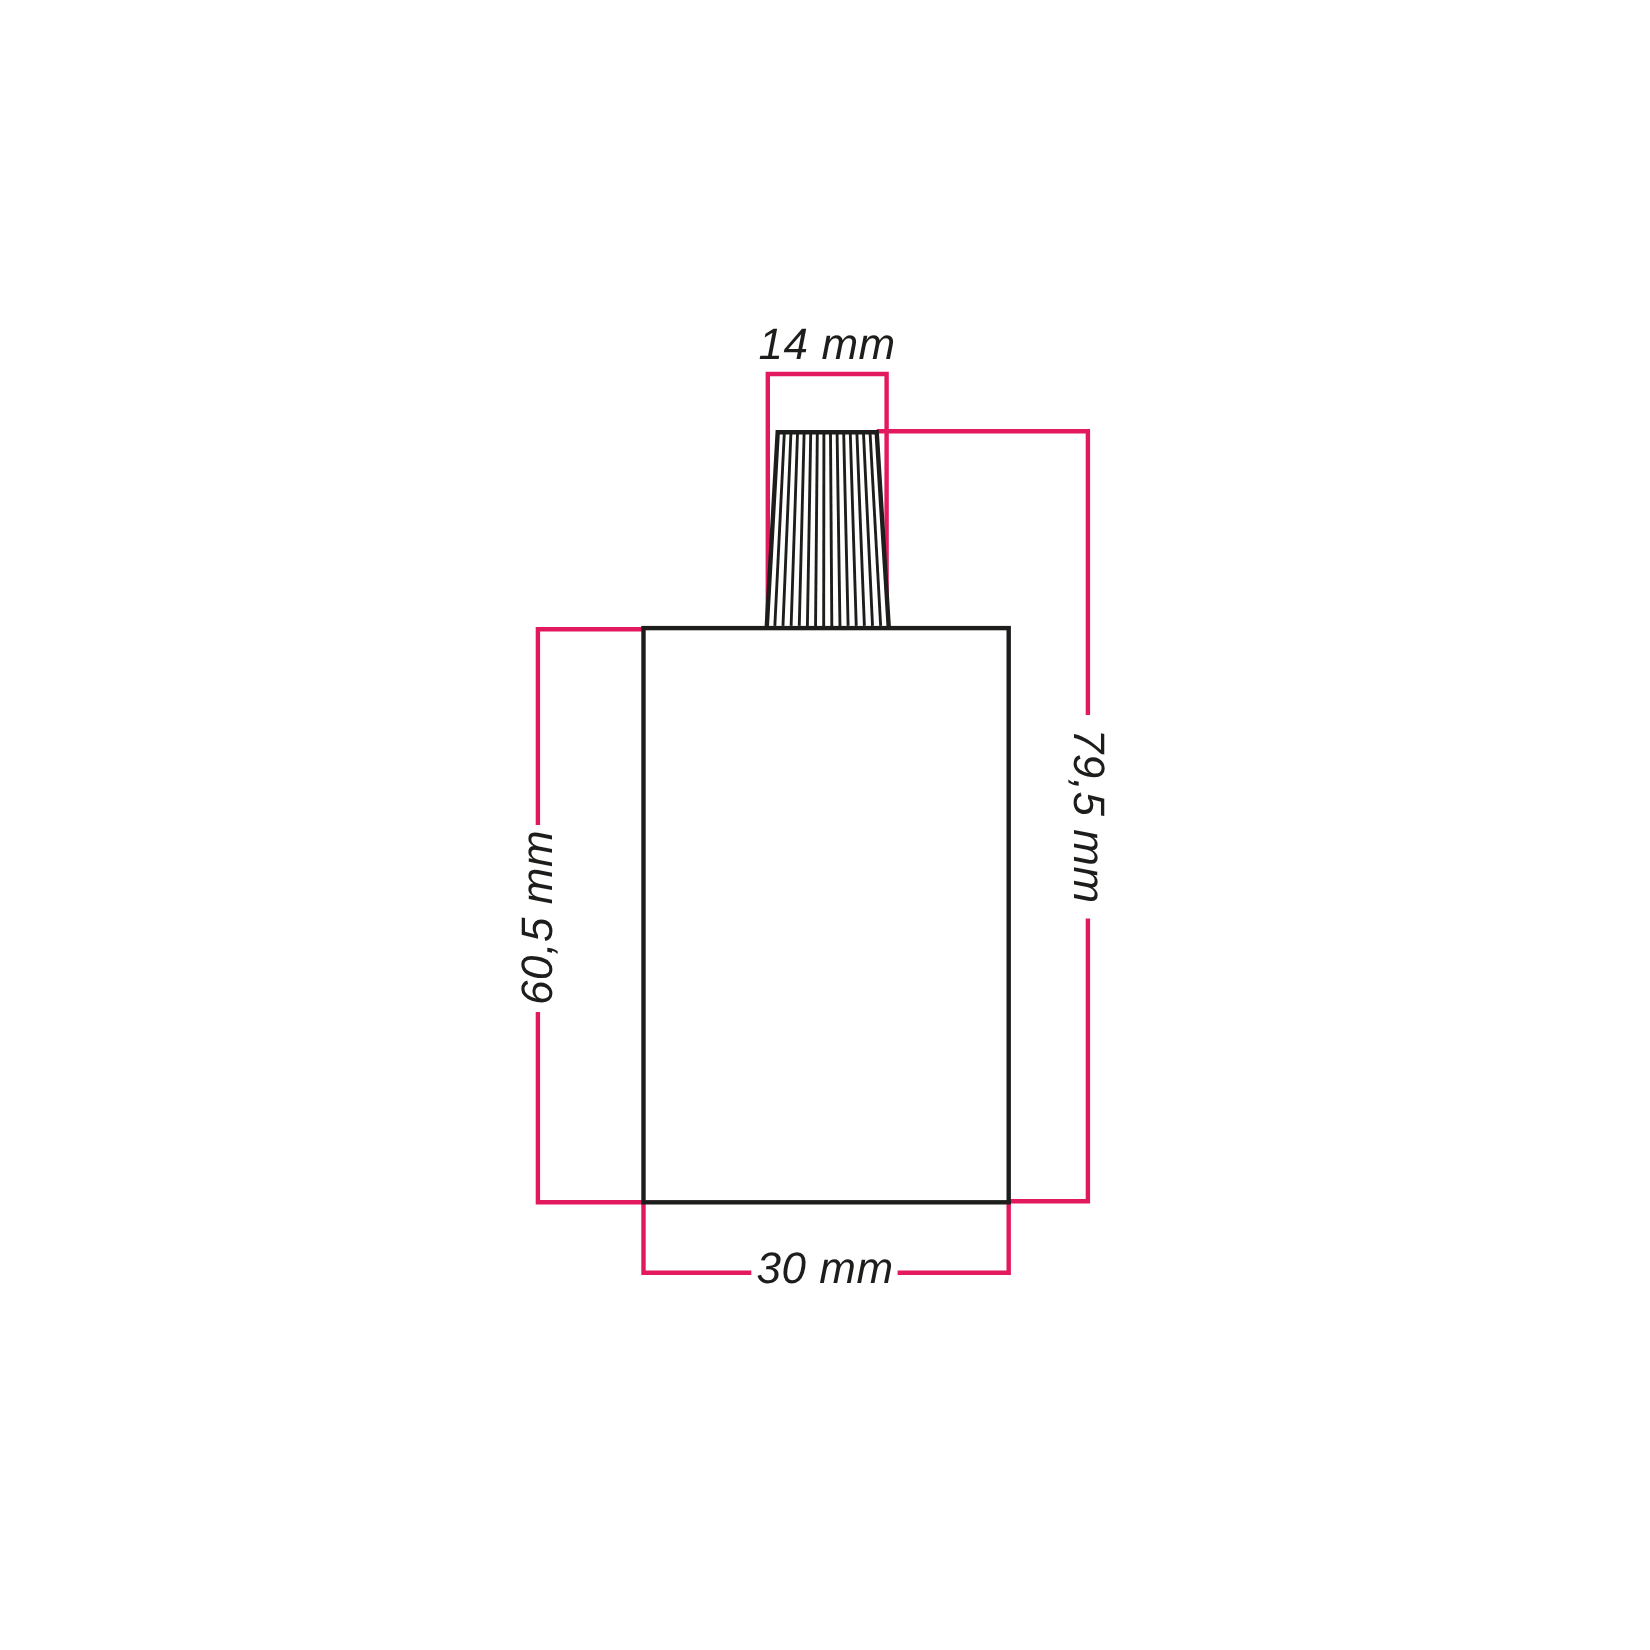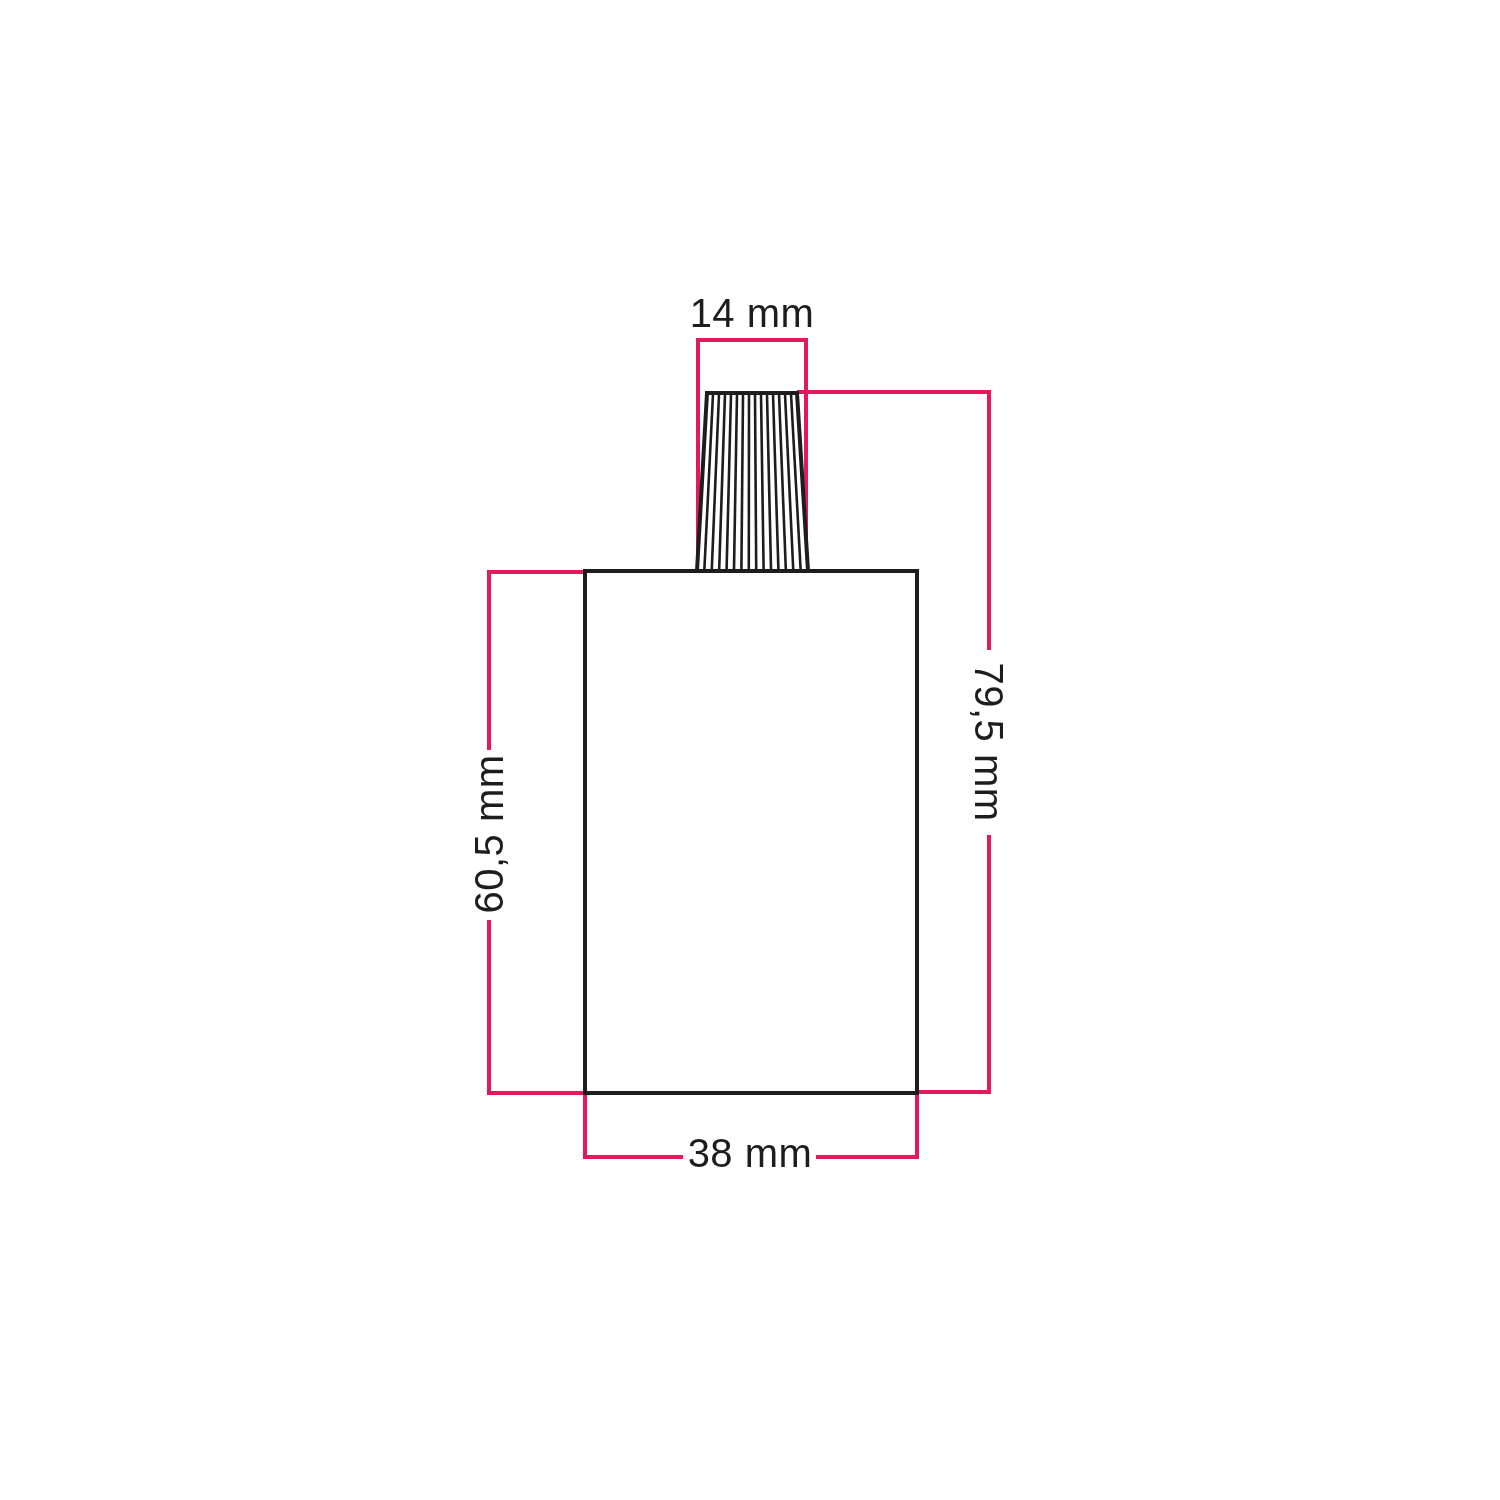--- a/index.html
+++ b/index.html
@@ -13,20 +13,21 @@
     padding: 0;
     background: var(--page-bg);
   }
   .canvas {
     position: relative;
     width: 1338px;
     height: 1500px;
     background: var(--page-bg);
     font-family: "Liberation Sans", sans-serif;
     overflow: hidden;
+    font-style: italic;
   }
   .drawing-svg {
     position: absolute;
     left: 0;
     top: 0;
   }
   .dim-label {
     position: absolute;
     color: var(--label-text);
     font-size: 40px;
@@ -94,15 +95,15 @@
       <rect x="585" y="571" width="332" height="522" stroke-width="4"></rect>
     </g>
   </svg>
 
   <div id="label-top-width" class="dim-label h-center">14 mm</div>
 
   <div id="label-overall-height" class="dim-label rot-cw">79,5 mm</div>
 
   <div id="label-body-height" class="dim-label rot-ccw">60,5 mm</div>
 
-  <div id="label-body-width" class="dim-label h-center">38 mm</div>
+  <div id="label-body-width" class="dim-label h-center">30 mm</div>
 
 </div>
 
 </body></html>

